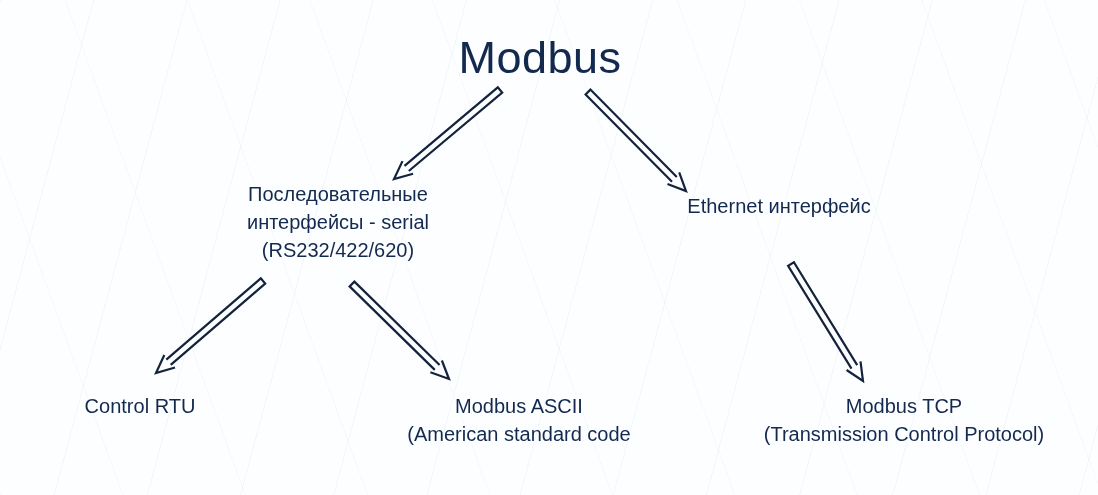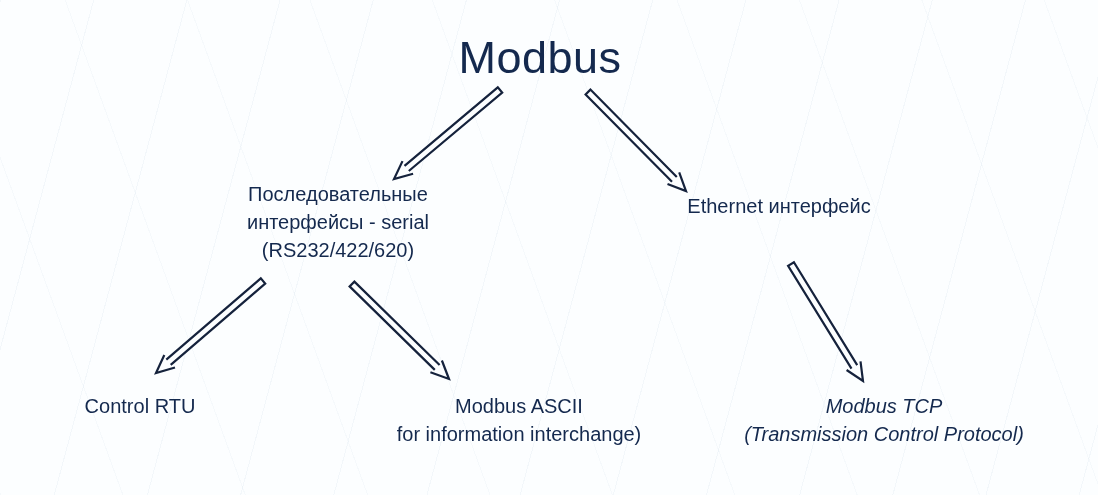--- a/index.html
+++ b/index.html
@@ -34,21 +34,21 @@
     text-align: center;
     font-size: 20px;
     line-height: 28px;
     white-space: nowrap;
   }
   .node span { display: block; }
   #node-serial   { left: 318px; top: 180px; margin-left: 20px; }
   #node-ethernet { left: 779px; top: 192px; }
   #node-rtu      { left: 140px; top: 392px; }
   #node-ascii    { left: 482px; top: 392px; margin-left: 37px; }
-  #node-tcp      { left: 884px; top: 392px; font-style: italic; }
+  #node-tcp      { left: 904px; top: 392px; }
   .arrow-layer {
     position: absolute;
     left: 0;
     top: 0;
   }
 </style>
 </head>
 <body>
 
 <div class="canvas">
@@ -87,21 +87,21 @@
   <div class="node" id="node-ethernet">
     <span>Ethernet интерфейс</span>
   </div>
 
   <div class="node" id="node-rtu">
     <span>Control RTU</span>
   </div>
 
   <div class="node" id="node-ascii">
     <span>Modbus ASCII</span>
-    <span>for information interchange)</span>
+    <span>(American standard code</span>
   </div>
 
   <div class="node" id="node-tcp">
     <span>Modbus TCP</span>
     <span>(Transmission Control Protocol)</span>
   </div>
 
 </div>
 
 </body></html>

